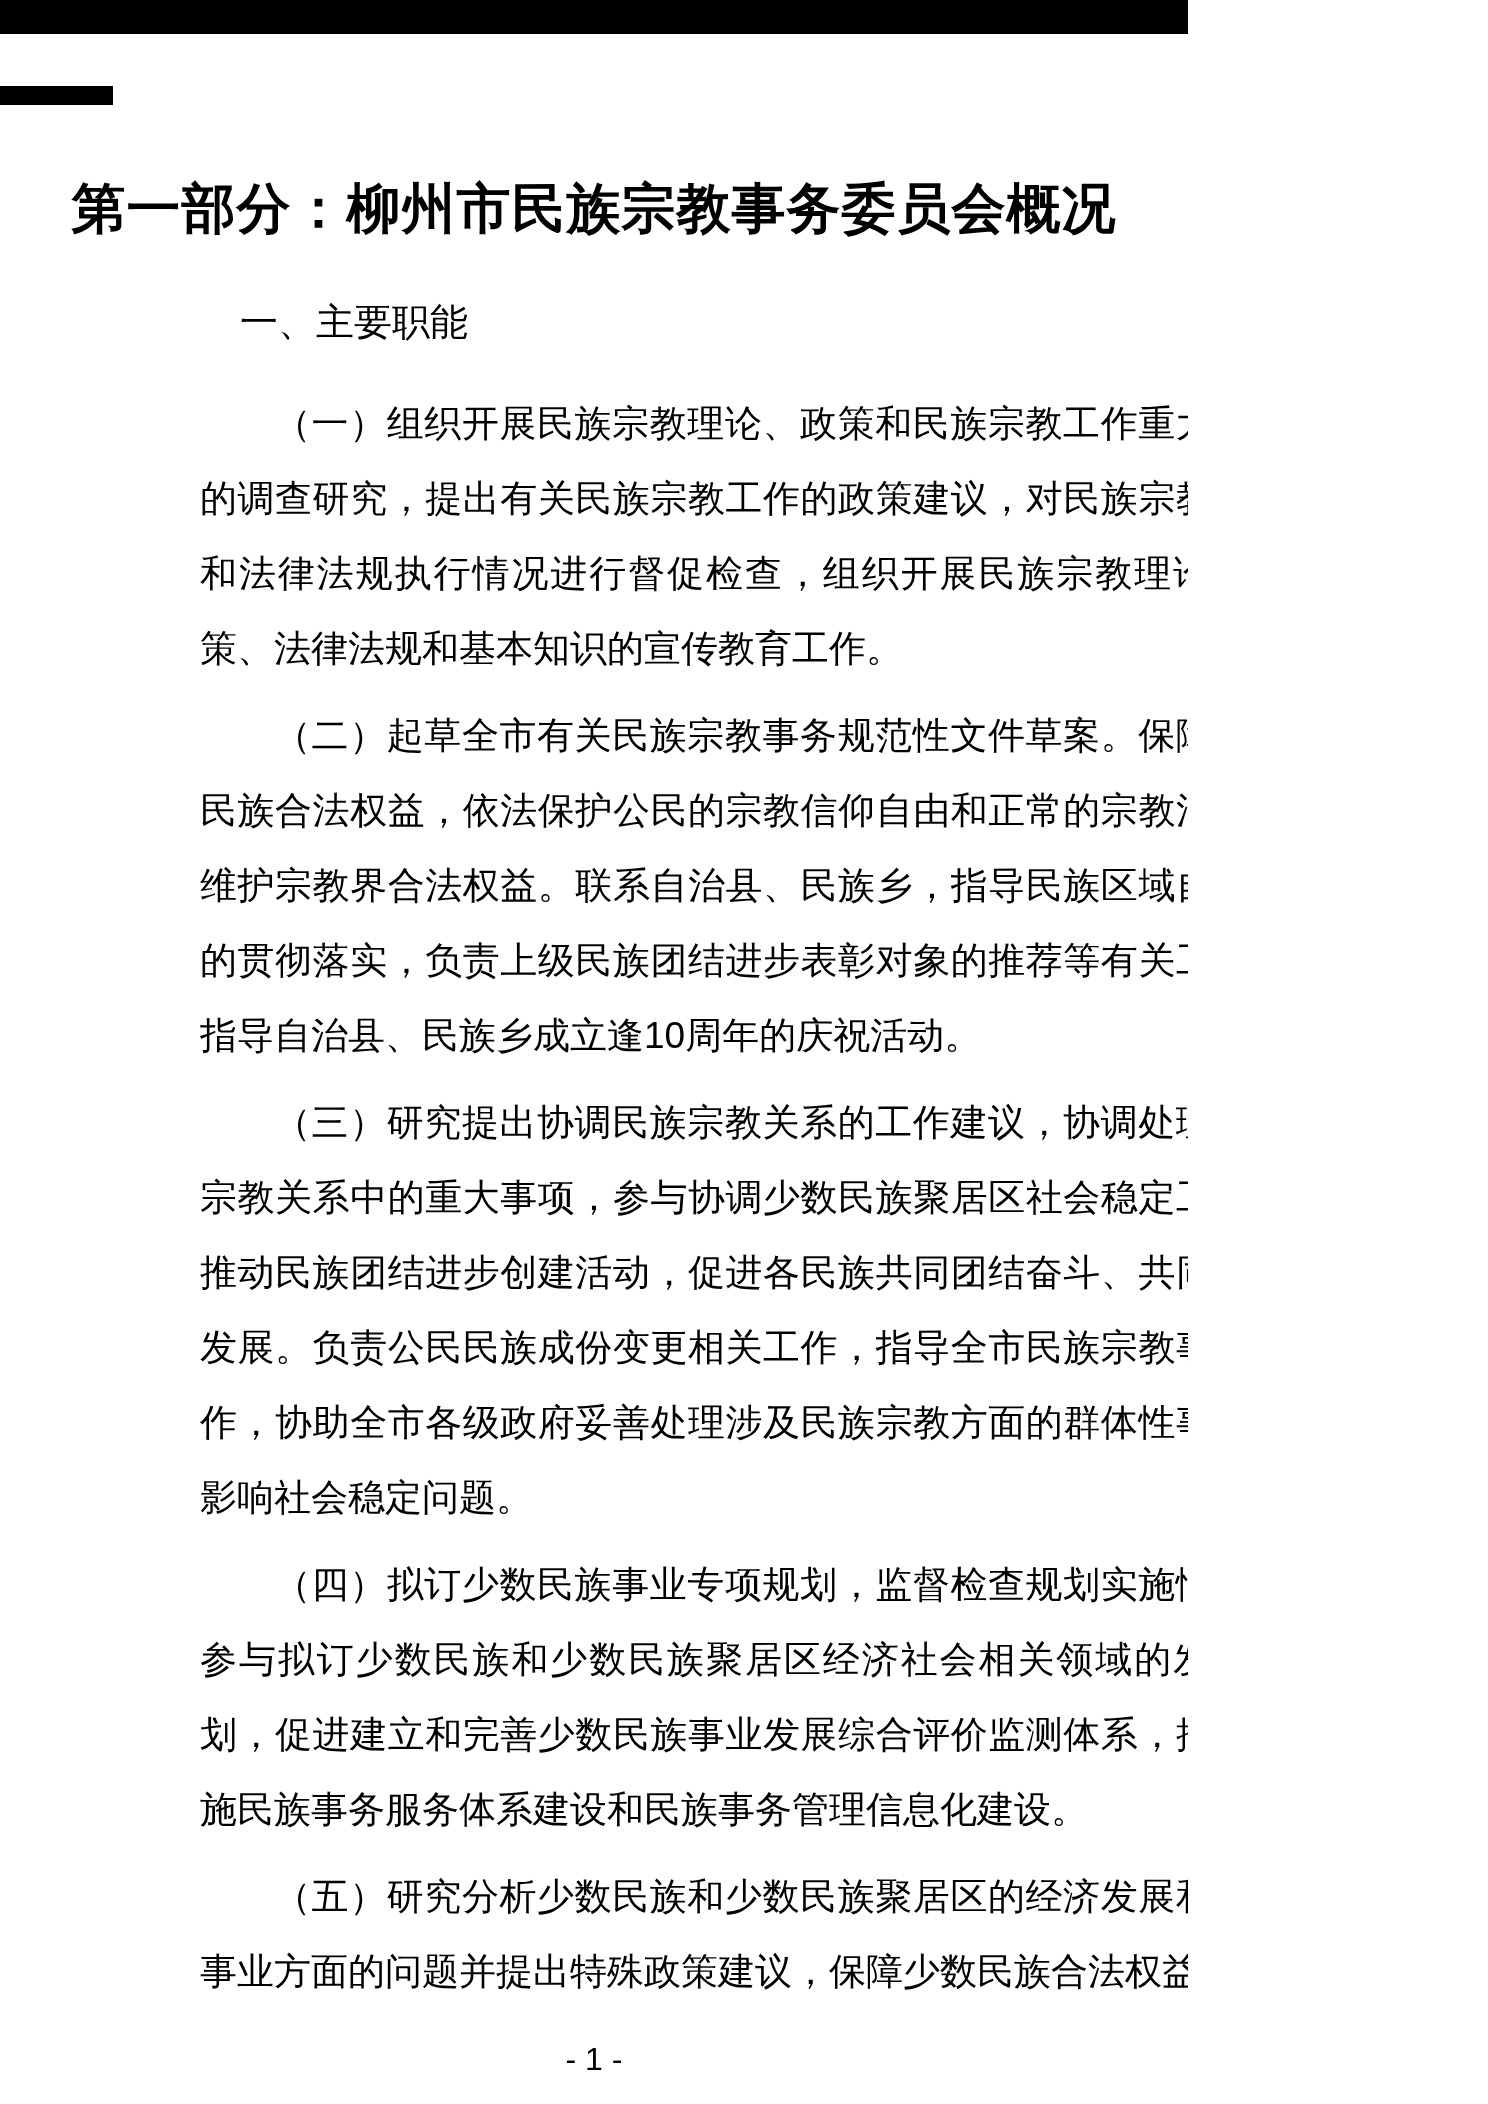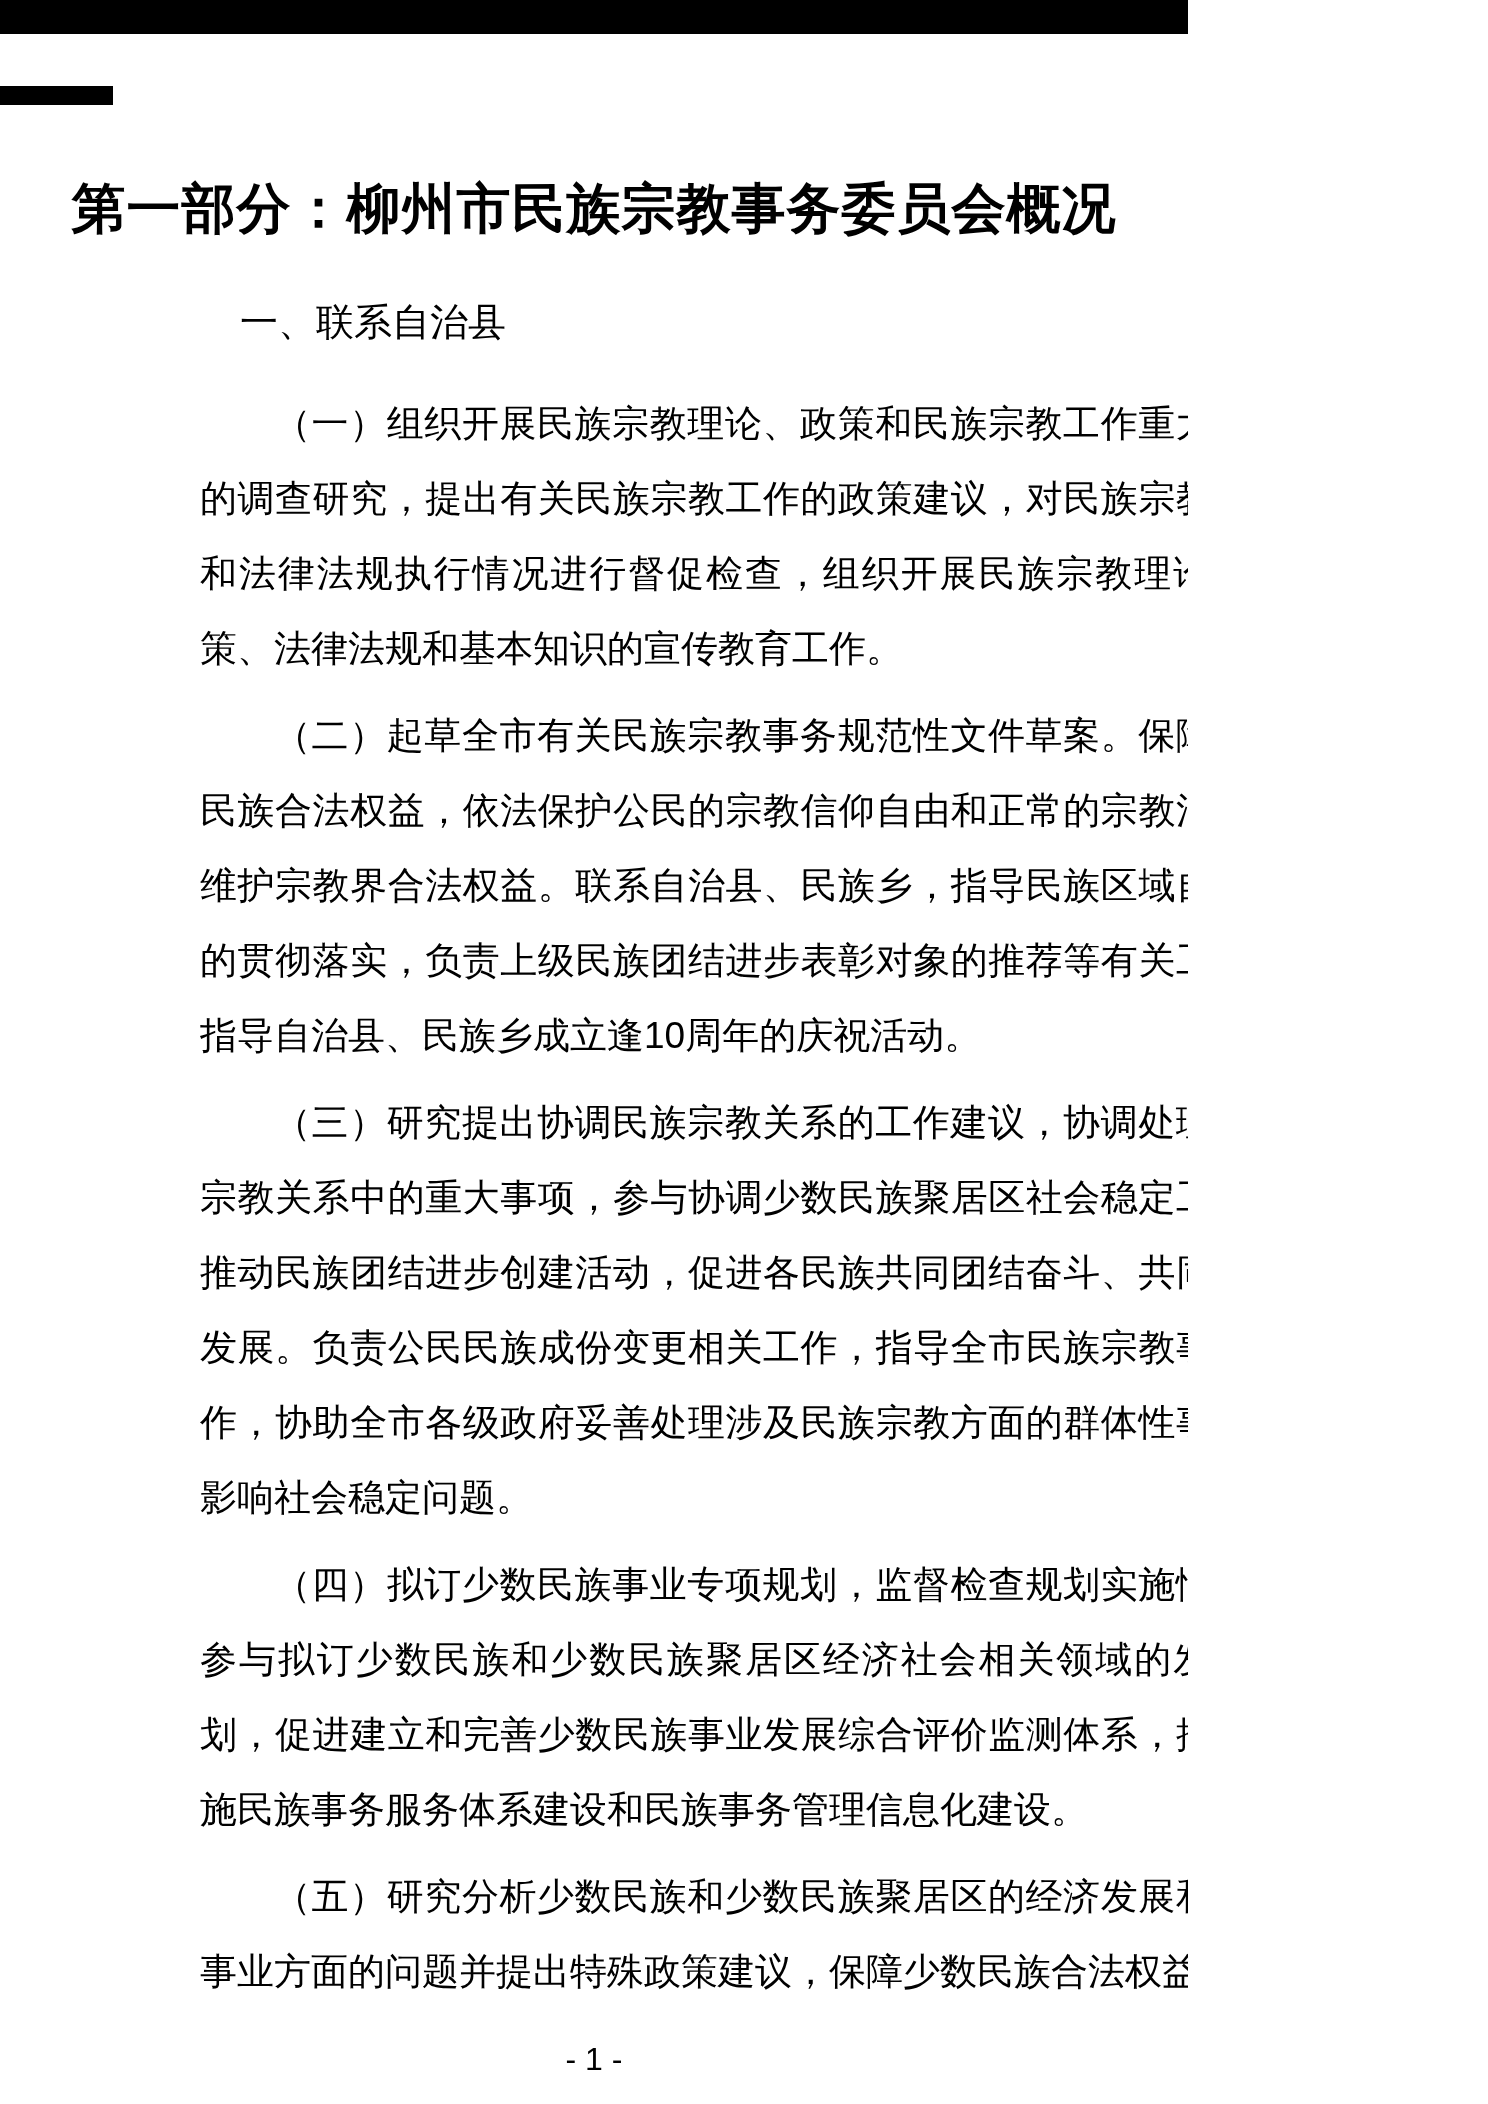--- a/index.html
+++ b/index.html
@@ -83,21 +83,21 @@
 </head>
 <body>
 
 <div class="page">
 
   <div class="scan-top-bar"></div>
   <div class="scan-left-mark"></div>
 
   <h1 class="doc-title">第一部分：柳州市民族宗教事务委员会概况</h1>
 
-  <h2 class="section-heading">一、联系自治县</h2>
+  <h2 class="section-heading">一、主要职能</h2>
 
   <div class="body-text">
     <p>（一）组织开展民族宗教理论、政策和民族宗教工作重大问题的调查研究，提出有关民族宗教工作的政策建议，对民族宗教政策和法律法规执行情况进行督促检查，组织开展民族宗教理论、政策、法律法规和基本知识的宣传教育工作。</p>
     <p>（二）起草全市有关民族宗教事务规范性文件草案。保障少数民族合法权益，依法保护公民的宗教信仰自由和正常的宗教活动，维护宗教界合法权益。联系自治县、民族乡，指导民族区域自治法的贯彻落实，负责上级民族团结进步表彰对象的推荐等有关工作，指导自治县、民族乡成立逢10周年的庆祝活动。</p>
     <p>（三）研究提出协调民族宗教关系的工作建议，协调处理民族宗教关系中的重大事项，参与协调少数民族聚居区社会稳定工作，推动民族团结进步创建活动，促进各民族共同团结奋斗、共同繁荣发展。负责公民民族成份变更相关工作，指导全市民族宗教事务工作，协助全市各级政府妥善处理涉及民族宗教方面的群体性事件和影响社会稳定问题。</p>
     <p>（四）拟订少数民族事业专项规划，监督检查规划实施情况，参与拟订少数民族和少数民族聚居区经济社会相关领域的发展规划，促进建立和完善少数民族事业发展综合评价监测体系，推进实施民族事务服务体系建设和民族事务管理信息化建设。</p>
     <p>（五）研究分析少数民族和少数民族聚居区的经济发展和社会事业方面的问题并提出特殊政策建议，保障少数民族合法权益</p>
   </div>
 
   <div class="page-number">- 1 -</div>

